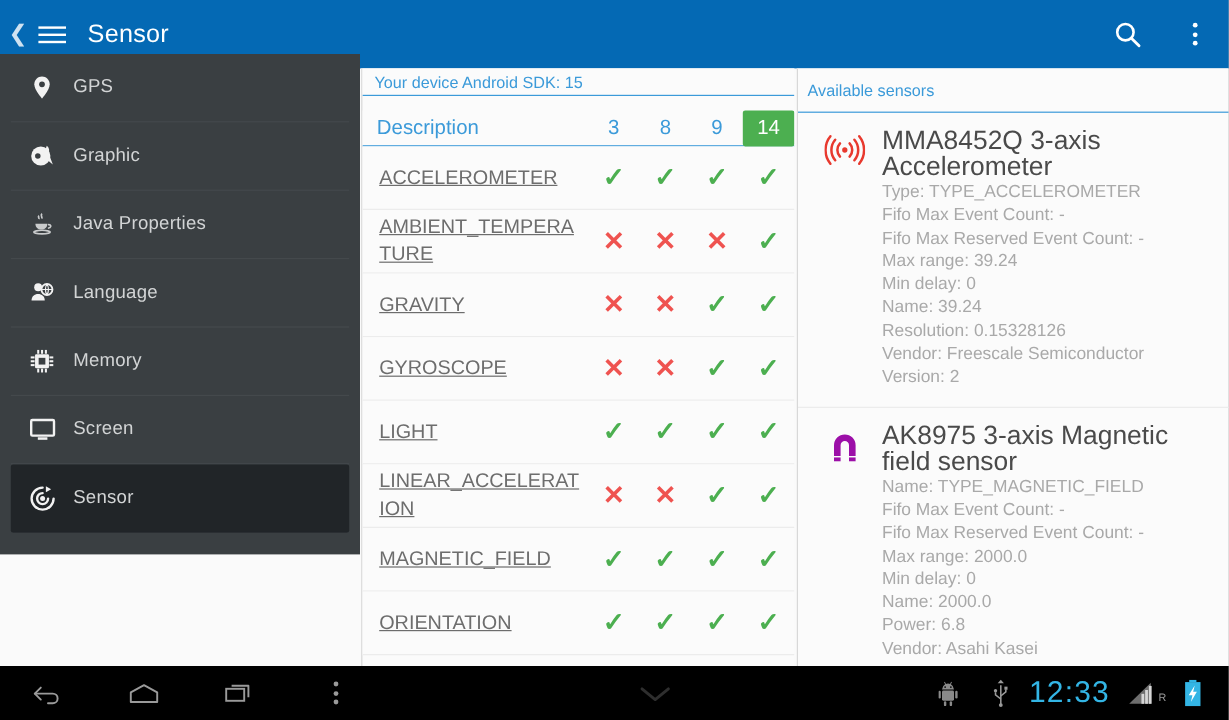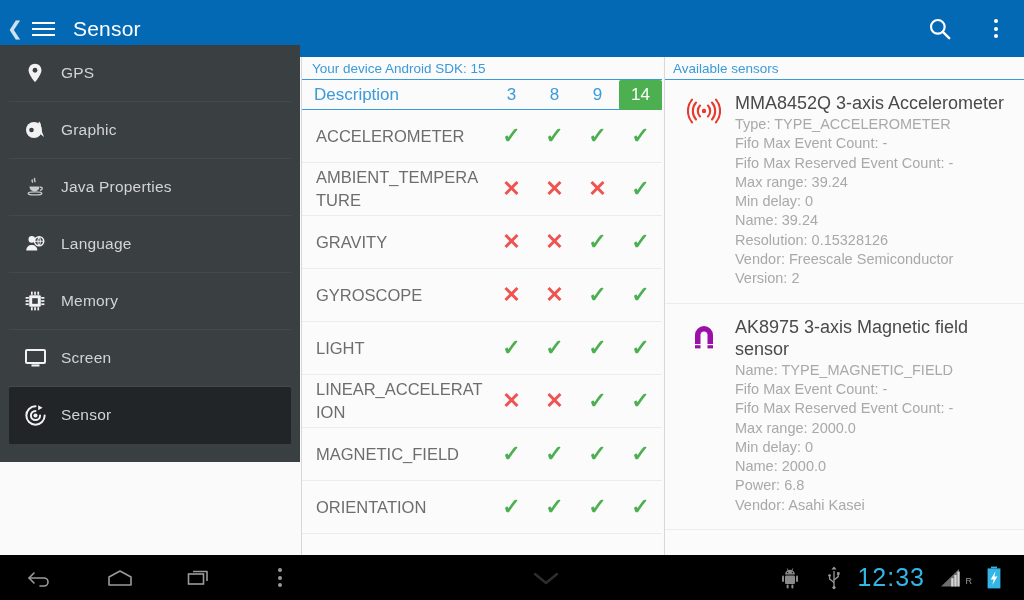--- a/index.html
+++ b/index.html
@@ -52,62 +52,62 @@
     position:absolute; top:57px; left:301px; width:361px; height:570px;
     background:#fbfbfb; border-left:1px solid #d8d8d8; overflow:hidden;
   }
   .sdkline {
     height:23px; display:flex; align-items:center; padding-left:10px;
     color:#3b9ad9; font-size:13.5px; background:#fbfbfb;
     border-bottom:1px solid #3b9ad9;
   }
   .thead {
     height:30px; display:flex; align-items:center; color:#3b9ad9;
-    font-size:17px; border-bottom:1px solid #3b9ad9; background:#fbfbfb;
+    font-size:17px; border-bottom:1px solid #3b9ad9; background:#fbfbfb;margin-top:12px;
   }
   .th-desc { padding-left:12px; flex:1; }
   .th-col {
     width:43px; text-align:center; font-size:17px; color:#3b9ad9;
   }
   .th-col.hl {
     background:#4caf50; color:#fff; height:30px; line-height:30px;
     border-radius:2px;
   }
   .trow {
     display:flex; align-items:center; min-height:53px;
     border-bottom:1px solid #ececec; background:#fbfbfb;
   }
   .trow .name {
     flex:1; padding-left:14px; padding-right:4px; color:#6d6d6d;
-    font-size:16.5px; line-height:23px; word-break:break-all;
+    font-size:16.5px; line-height:23px; word-break:break-all;text-decoration:underline;
   }
   .trow .cell { width:43px; text-align:center; }
   .mark { font-size:22px; font-weight:bold; line-height:1; }
   .mark.ok { color:#4caf50; }
   .mark.no { color:#ef5350; }
 
   
   .rightpanel {
     position:absolute; top:57px; left:664px; width:360px; height:498px;
     background:#fbfbfb; border-left:1px solid #d8d8d8; overflow:hidden;
   }
   .avail {
-    height:23px; display:flex; align-items:center; padding-left:8px;
+    height:37px; display:flex; align-items:center; padding-left:8px;
     color:#3b9ad9; font-size:13.5px; border-bottom:1px solid #3b9ad9;
   }
   .sensor {
     display:flex; padding:12px 8px 14px 8px; border-bottom:1px solid #ececec;
   }
   .sensor .sico {
     width:62px; min-width:62px; display:flex; justify-content:center;
     padding-top:4px;
   }
   .sensor .sbody { flex:1; }
   .sensor .stitle {
-    font-size:18px; color:#4a4a4a; line-height:22px; margin-bottom:1px;
+    font-size:22px; color:#4a4a4a; line-height:22px; margin-bottom:1px;
   }
   .sensor .sline { font-size:14.5px; color:#a9a9a9; line-height:19.3px; }
 
   
   .sysbar {
     position:absolute; left:0; bottom:0; width:1024px; height:45px;
     background:#000; display:flex; align-items:center;
   }
   .sys-left { display:flex; align-items:center; }
   .sysbtn { width:80px; height:45px; display:flex; align-items:center; justify-content:center; }

